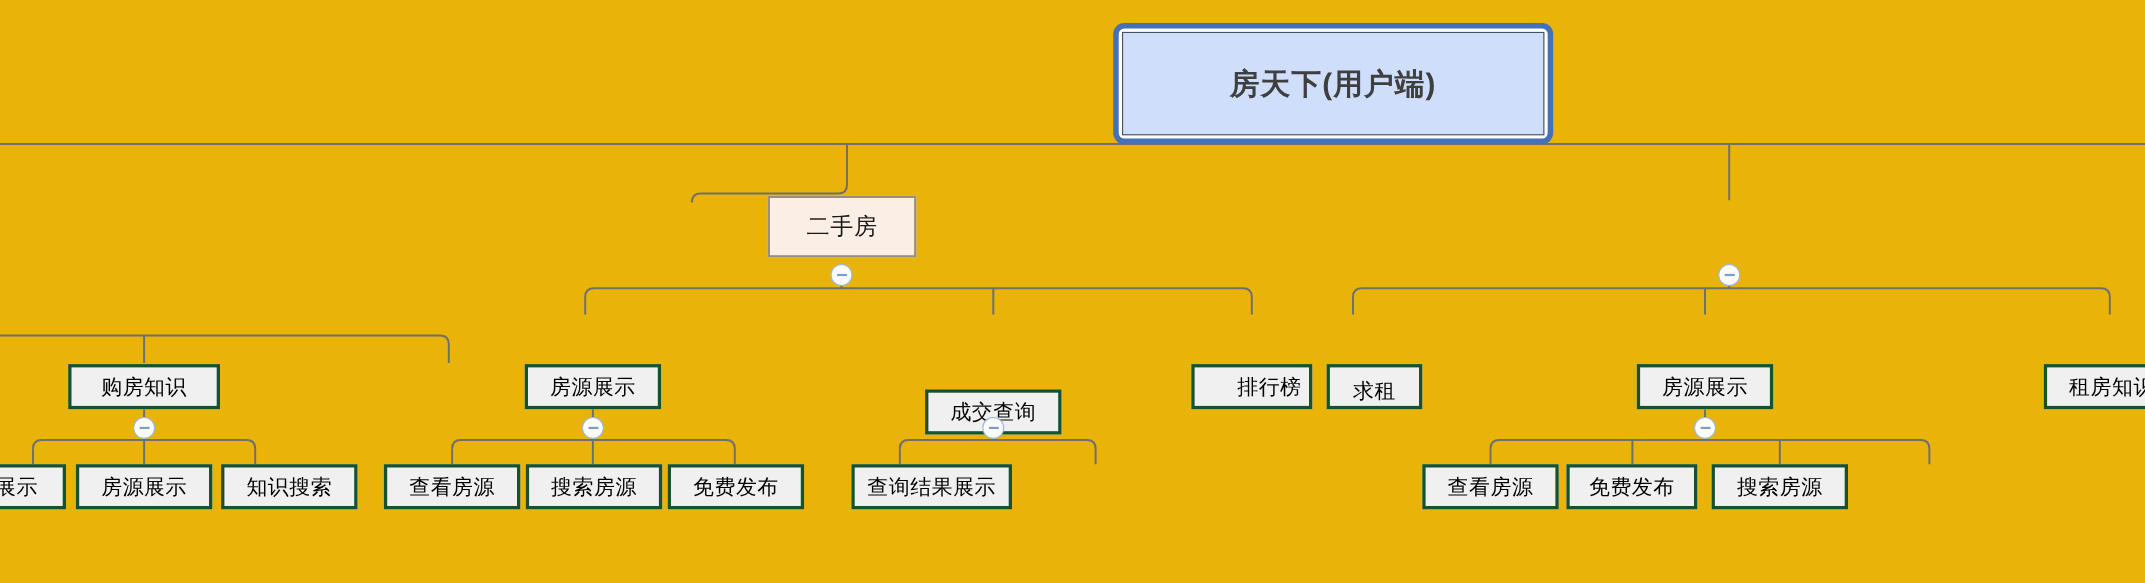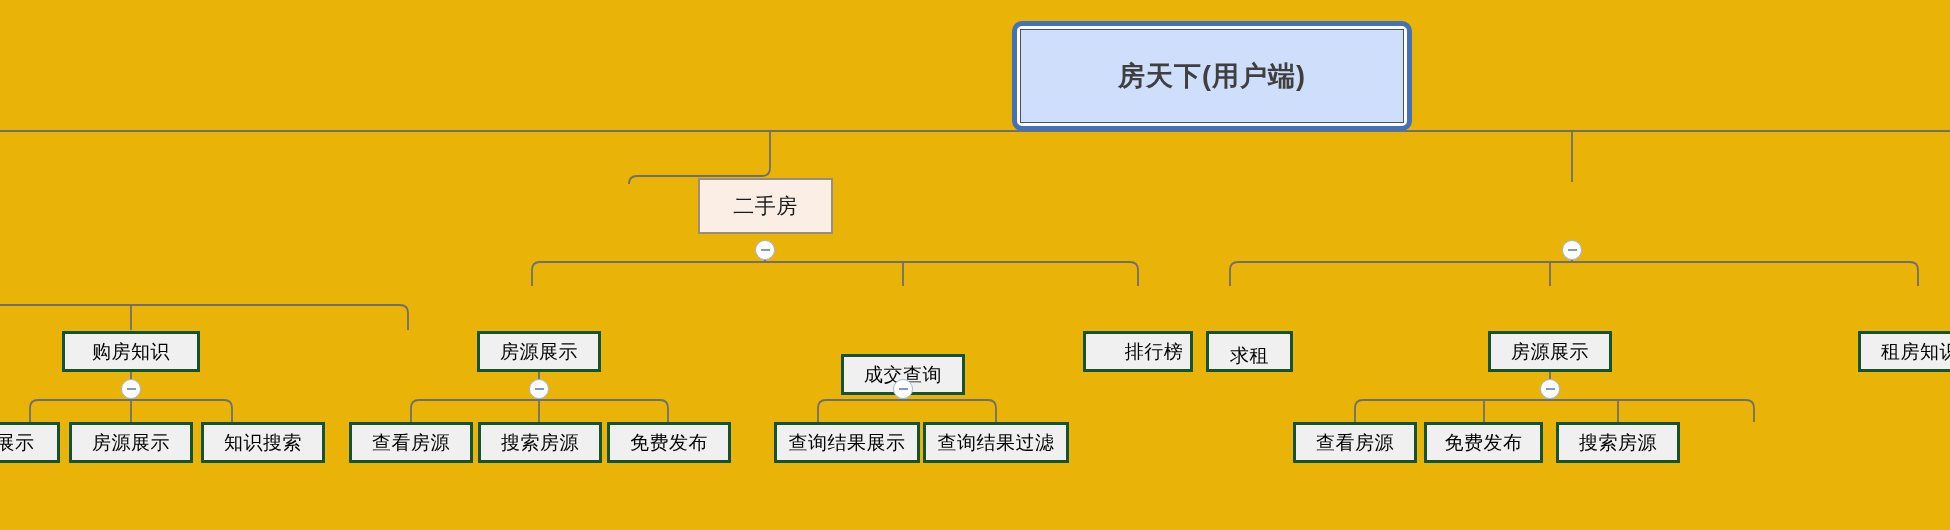--- a/index.html
+++ b/index.html
@@ -217,23 +217,20 @@
   <div class="node lvl3" style="left:478px; top:422px; width:124px; height:41px;">
     <span>搜索房源</span>
   </div>
   <div class="node lvl3" style="left:607px; top:422px; width:124px; height:41px;">
     <span>免费发布</span>
   </div>
 
   <div class="node lvl3" style="left:746px; top:422px; width:146px; height:41px;margin-left:28px;">
     <span>查询结果展示</span>
   </div>
-  <div class="node lvl3" style="left:923px; top:422px; width:146px; height:41px;">
-    <span>查询结果过滤</span>
-  </div>
 
   <div class="node lvl3" style="left:1293px; top:422px; width:124px; height:41px;">
     <span>查看房源</span>
   </div>
   <div class="node lvl3" style="left:1424px; top:422px; width:119px; height:41px;">
     <span>免费发布</span>
   </div>
   <div class="node lvl3" style="left:1556px; top:422px; width:124px; height:41px;">
     <span>搜索房源</span>
   </div>

